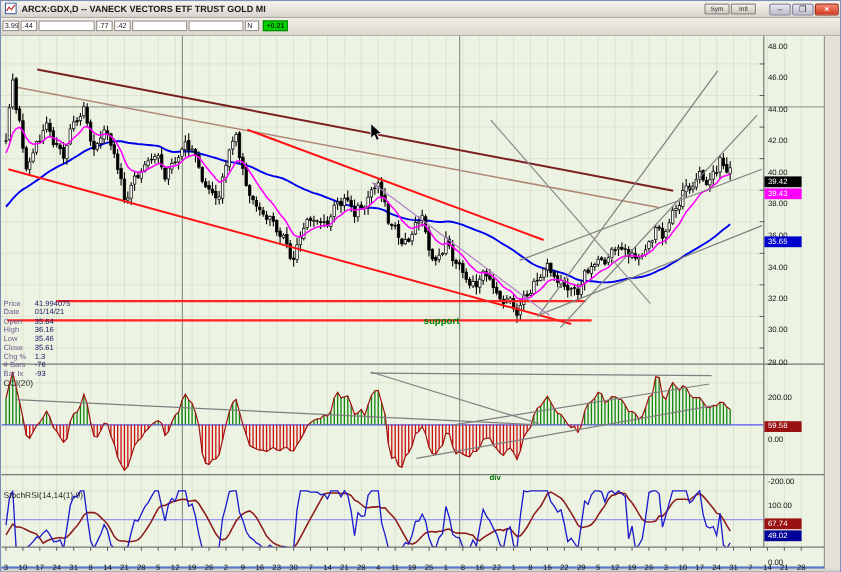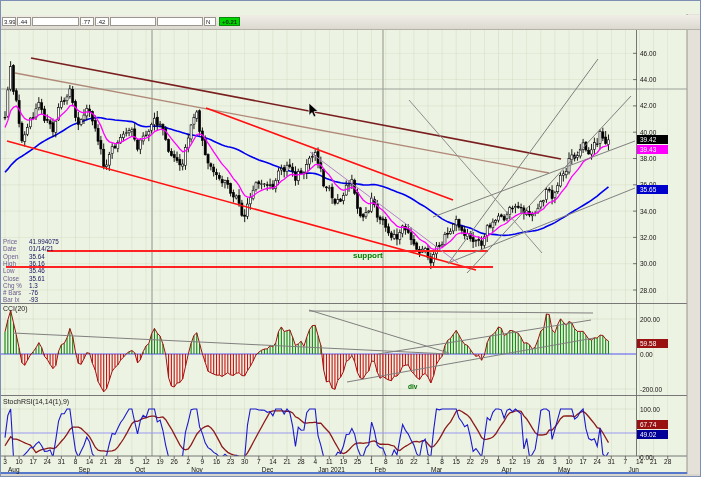--- a/index.html
+++ b/index.html
@@ -10,21 +10,21 @@
   .tb-btn{position:absolute;top:2px;height:9px;font-size:5.5px;color:#333;background:linear-gradient(#f2f1ed,#ccc9c1);border:1px solid #8f8c84;border-radius:1px;text-align:center;line-height:8px;box-sizing:border-box;}
   .win-btn{position:absolute;top:1.5px;width:18px;height:10px;border-radius:2px;text-align:center;box-sizing:border-box;font-size:7px;line-height:9px;}
   #btn-min,#btn-max{background:linear-gradient(#e8e6f0,#bdbacc);border:1px solid #8a87a0;color:#333;}
   #btn-close{background:linear-gradient(#f2876e,#d63a22);border:1px solid #a02a18;color:#fff;font-weight:bold;}
   #toolbar{position:absolute;left:0;top:14px;width:701px;height:14px;background:linear-gradient(#efede6,#dcd9d0);border-bottom:1px solid #b5b2aa;z-index:30;}
   .tb-field{position:absolute;top:2px;height:9px;background:#fff;border:1px solid #9a968e;box-sizing:border-box;font-size:6px;color:#222;padding:0 1px;line-height:8px;overflow:hidden;}
   #chg-box{position:absolute;top:2px;height:9px;background:#00d300;border:1px solid #0a8a0a;box-sizing:border-box;font-size:6px;font-weight:bold;color:#003300;line-height:8px;padding:0 2px;}
   #chartbg{position:absolute;left:0;top:28px;width:686px;height:445px;background:#edf3e2;z-index:1;}
   #rightstrip{position:absolute;left:686px;top:13px;width:15px;height:464px;background:#e4e1d9;z-index:2;}
   #chart-svg{position:absolute;left:0;top:0;z-index:5;}
-  #overlays{position:absolute;left:0;top:0;width:701px;height:456px;z-index:10;pointer-events:none;}
+  #overlays{position:absolute;left:0;top:12px;width:701px;height:456px;z-index:10;pointer-events:none;}
   .axis-lbl{position:absolute;font-size:6.5px;color:#111;white-space:nowrap;}
   .day-lbl{transform:translateX(-50%);}
   .badge{position:absolute;left:636px;width:31px;height:9px;color:#fff;font-size:6.5px;line-height:9px;padding-left:3px;box-sizing:border-box;white-space:nowrap;}
   .ro-row{position:absolute;font-size:6.3px;white-space:nowrap;}
   .ro-lab{color:#6a5a8e;display:inline-block;width:26px;}
   .ro-val{color:#14145e;}
   #support-lbl{position:absolute;font-size:8px;font-weight:bold;color:#008000;}
   #div-lbl{position:absolute;font-size:6.5px;font-weight:bold;color:#007000;}
   .panel-lbl{position:absolute;font-size:7px;color:#222;}
   #bottomline{position:absolute;left:0;top:471px;width:686px;height:2px;background:#5577cc;z-index:8;}
@@ -951,20 +951,32 @@
       <div class="ro-row" style="left: 2px; top: 244.3px;"><span class="ro-lab">Date</span><span class="ro-val">01/14/21</span></div>
       <div class="ro-row" style="left: 2px; top: 251.6px;"><span class="ro-lab">Open</span><span class="ro-val">35.64</span></div>
       <div class="ro-row" style="left: 2px; top: 258.9px;"><span class="ro-lab">High</span><span class="ro-val">36.16</span></div>
       <div class="ro-row" style="left: 2px; top: 266.2px;"><span class="ro-lab">Low</span><span class="ro-val">35.46</span></div>
       <div class="ro-row" style="left: 2px; top: 273.5px;"><span class="ro-lab">Close</span><span class="ro-val">35.61</span></div>
       <div class="ro-row" style="left: 2px; top: 280.8px;"><span class="ro-lab">Chg %</span><span class="ro-val">1.3</span></div>
       <div class="ro-row" style="left: 2px; top: 288.1px;"><span class="ro-lab"># Bars</span><span class="ro-val">-76</span></div>
       <div class="ro-row" style="left: 2px; top: 295.4px;"><span class="ro-lab">Bar Ix</span><span class="ro-val">-93</span></div>
     </div>
 
+  <div id="titlebar">
+    <svg id="app-icon" viewBox="0 0 10 10">
+      <rect x="0.5" y="0.5" width="9" height="9" fill="#ffffff" stroke="#3a5aa0"></rect>
+      <polyline points="1.5,7 3.5,4 5.5,6 8.5,2" fill="none" stroke="#c03020" stroke-width="1"></polyline>
+    </svg>
+    <span id="title-text">ARCX:GDX,D -- VANECK VECTORS ETF TRUST GOLD MI</span>
+    <div class="tb-btn" style="left:586px;width:21px;">Sym</div>
+    <div class="tb-btn" style="left:608px;width:21px;">Intl</div>
+    <div class="win-btn" id="btn-min" style="left:640px;">–</div>
+    <div class="win-btn" id="btn-max" style="left:659px;">❐</div>
+    <div class="win-btn" id="btn-close" style="left:678px;width:20px;">×</div>
+  </div>
 
   <div id="toolbar">
       <div class="tb-field" style="left: 1px; width: 14px;">3.99</div>
       <div class="tb-field" style="left: 16px; width: 14px;">.44</div>
       <div class="tb-field" style="left: 31px; width: 47px;"></div>
       <div class="tb-field" style="left: 79px; width: 14px;">.77</div>
       <div class="tb-field" style="left: 94px; width: 14px;">.42</div>
       <div class="tb-field" style="left: 109px; width: 46px;"></div>
       <div class="tb-field" style="left: 156px; width: 46px;"></div>
       <div class="tb-field" style="left: 203px; width: 12px;">N</div>

